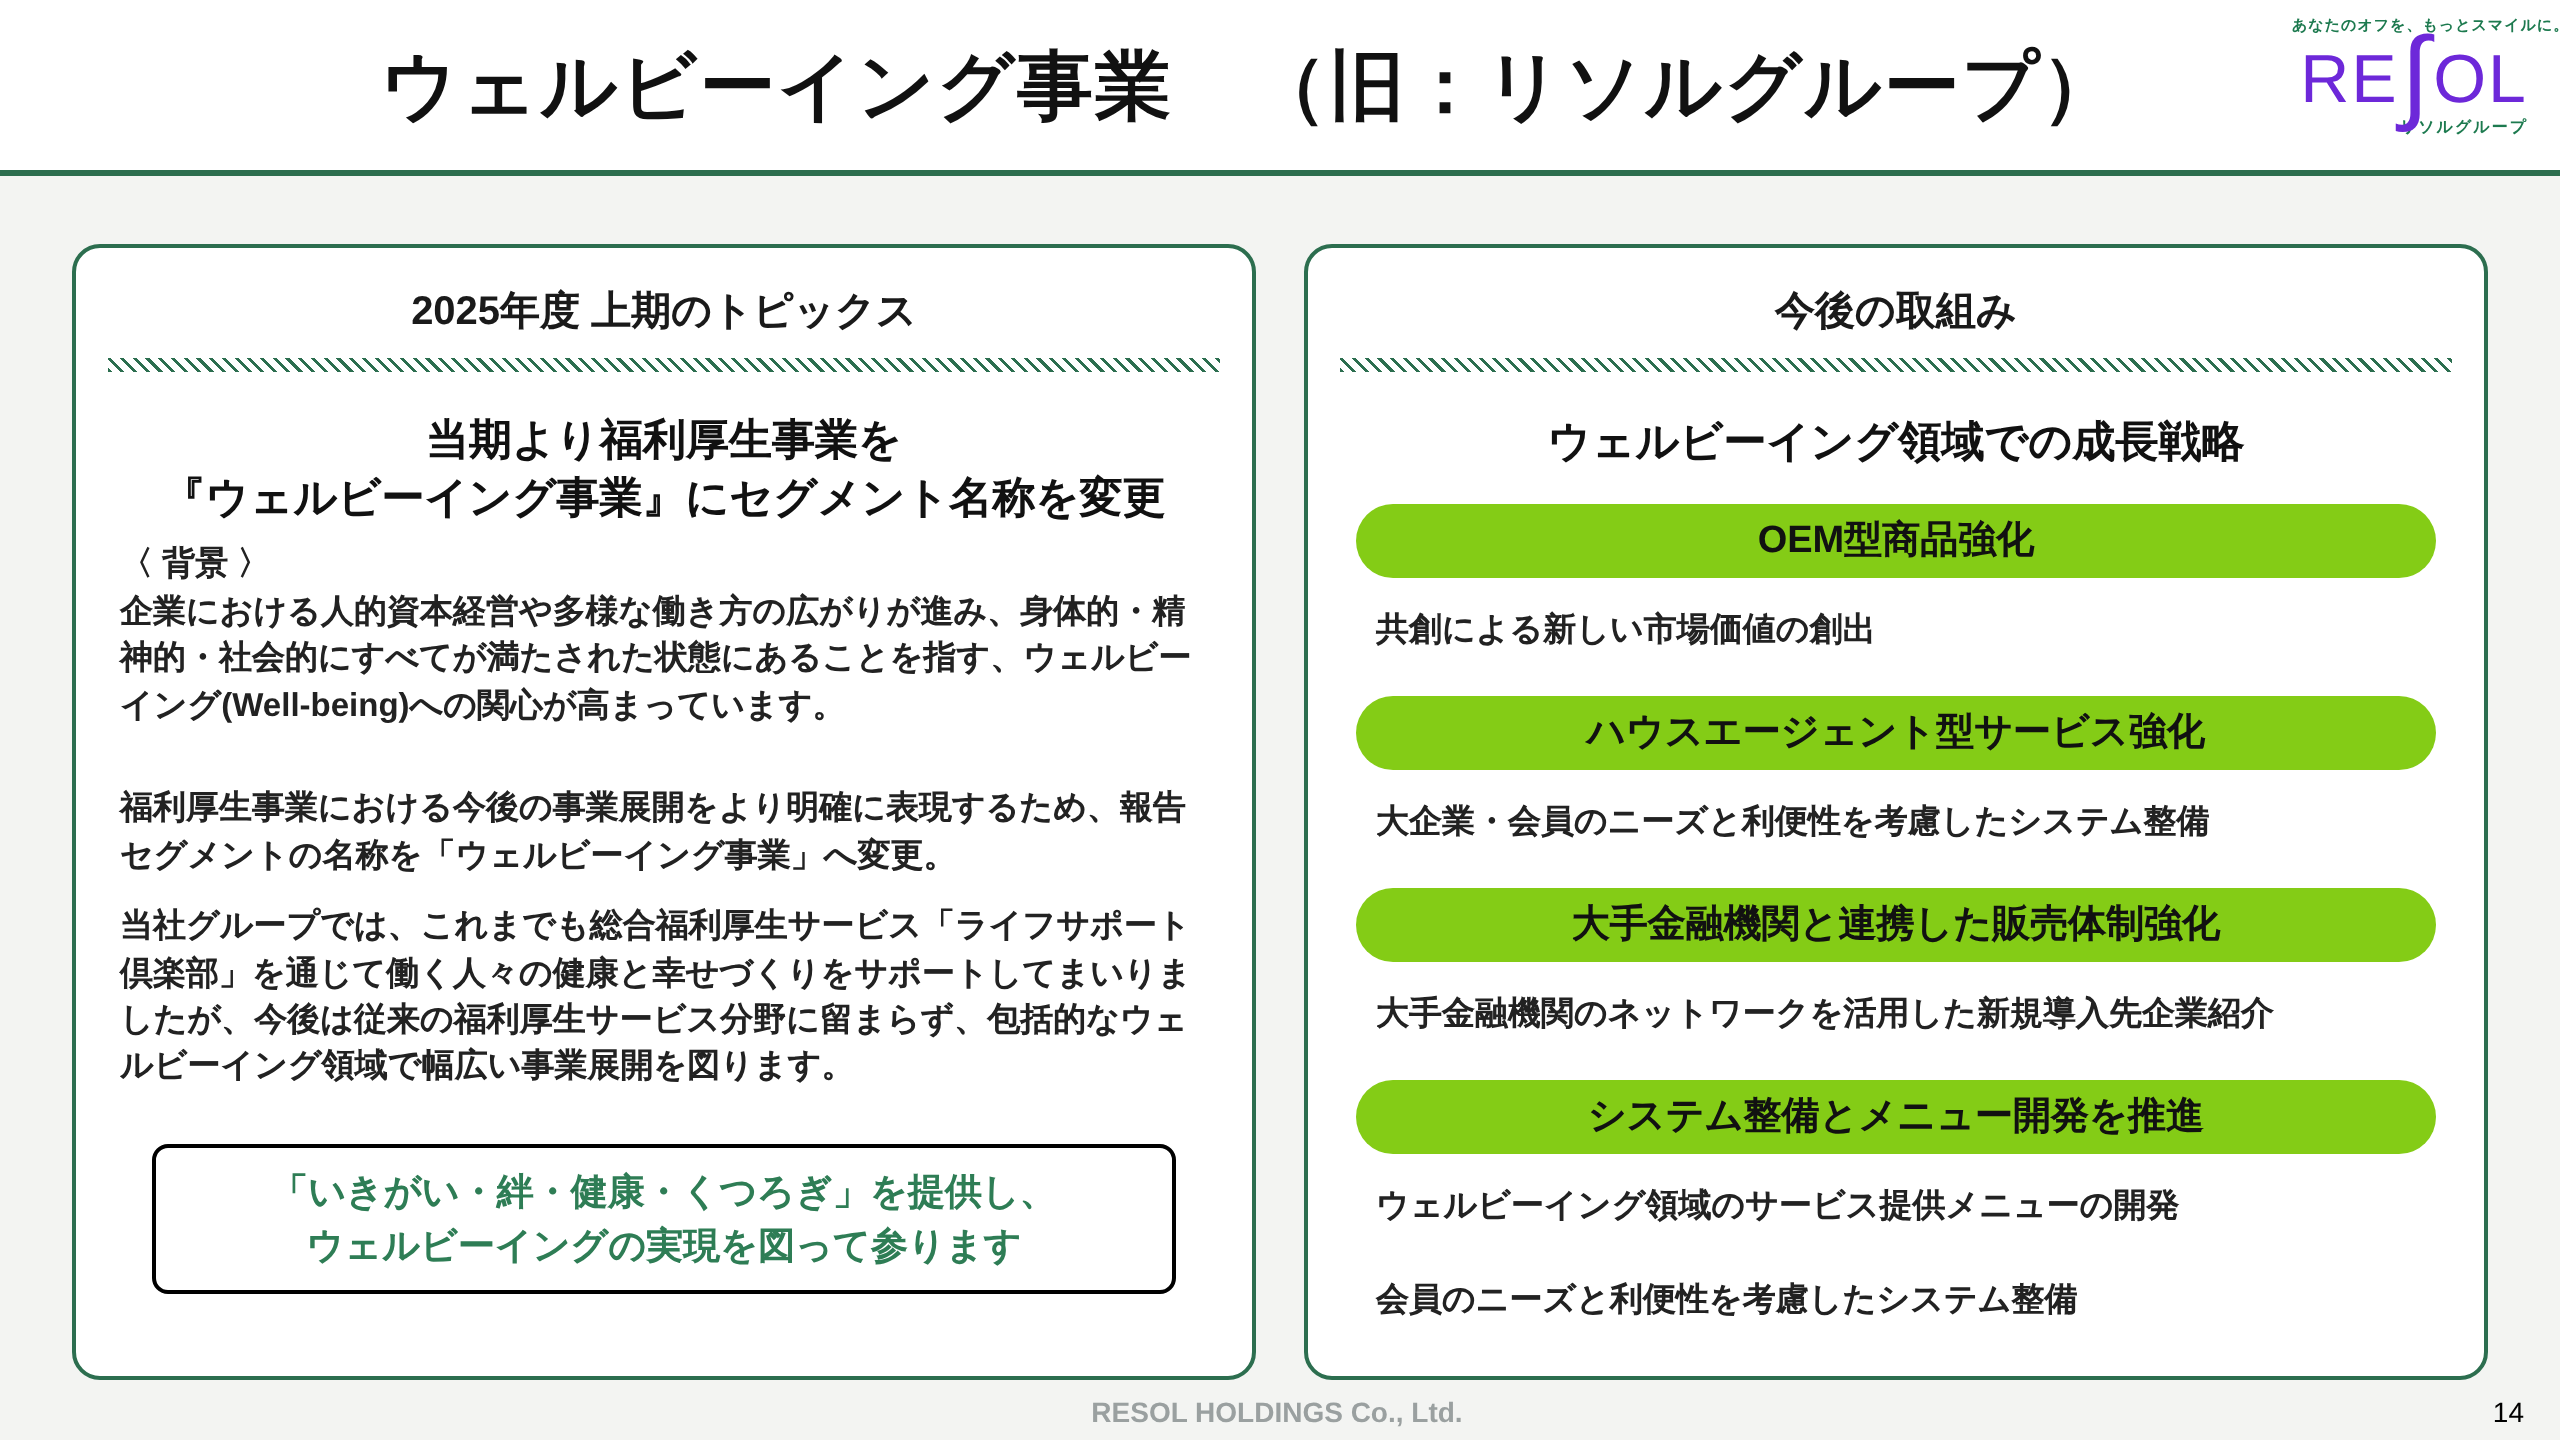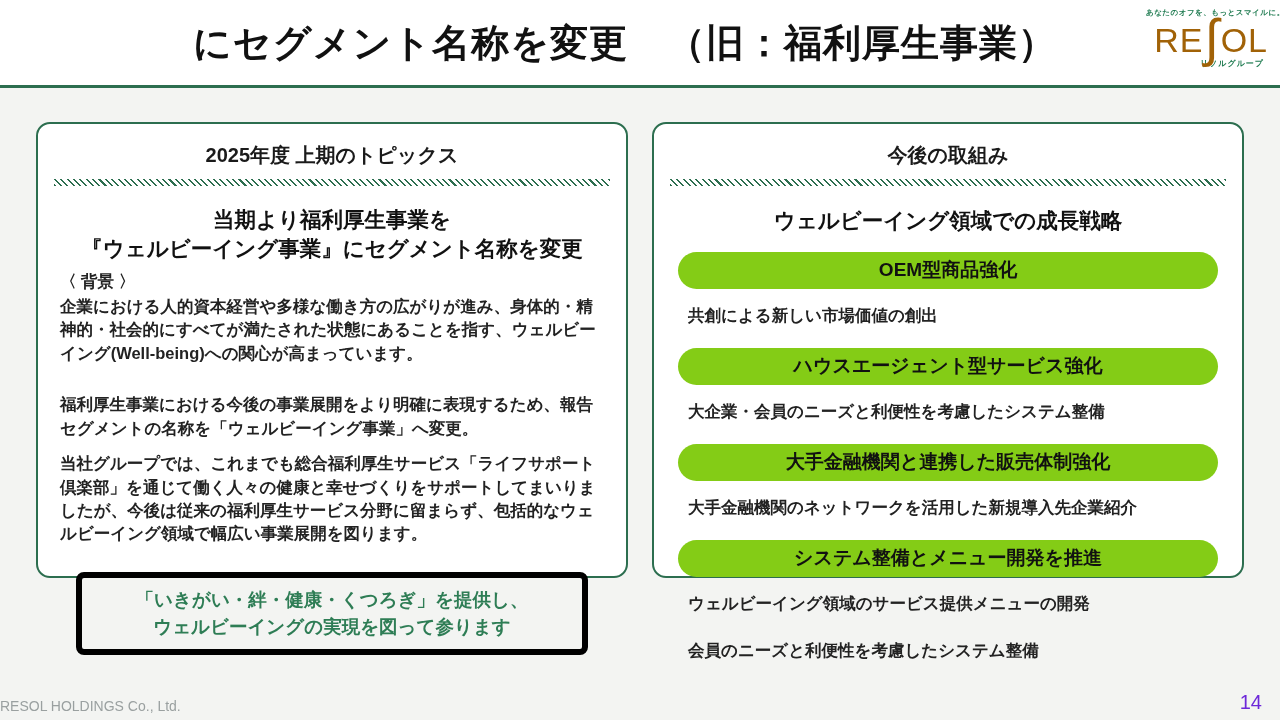--- a/index.html
+++ b/index.html
@@ -29,37 +29,37 @@
   }
   .logo{
     position:absolute;top:8px;right:12px;width:122px;
     text-align:center;color:#1d7a4f;
   }
   .logo-tagline{
     font-size:7.5px;letter-spacing:0.5px;color:#1d7a4f;
     white-space:nowrap;font-weight:bold;
   }
   .logo-word{
-    display:flex;align-items:center;justify-content:flex-end;
+    display:flex;align-items:center;justify-content:center;
     height:44px;line-height:1;
-    font-size:34px;font-weight:400;letter-spacing:1px;color:#a16207;
+    font-size:34px;font-weight:400;letter-spacing:1px;color:#6d28d9;
   }
   .logo-integral{
     font-size:52px;font-weight:400;
     position:relative;top:-2px;
     margin:0 1px;
   }
   .logo-sub{
     font-size:8px;font-weight:bold;color:#1d7a4f;
     text-align:right;padding-right:4px;margin-top:-4px;
     letter-spacing:1px;
   }
   
   .panel{
-    position:absolute;top:122px;width:592px;height:456px;
+    position:absolute;top:122px;width:592px;height:568px;
     background:#ffffff;
     border:2px solid #2c6e4f;border-radius:14px;
     box-sizing:border-box;
     padding:14px 14px 0 14px;
   }
   .panel-left{left:36px;}
   .panel-right{left:652px;}
   .panel-heading{
     text-align:center;
     font-size:20px;font-weight:bold;color:#1a1a1a;
@@ -87,21 +87,21 @@
   .body-para{
     margin:0 4px 0 8px;
     font-size:16.5px;font-weight:600;color:#222;
     line-height:1.42;
     text-align:left;
   }
   .body-para.p2{margin-top:28px;}
   .body-para.p3{margin-top:12px;}
   .highlight-box{
     margin:26px 24px 0 24px;
-    border:6px solid #000000;border-radius:8px;
+    border:2px solid #000000;border-radius:8px;
     padding:9px 6px;
     text-align:center;
     color:#2e7d55;font-size:18.5px;font-weight:bold;
     line-height:1.45;
   }
   
   .growth-subtitle{
     margin-top:20px;
     text-align:center;
     font-size:21.5px;font-weight:bold;color:#111;
@@ -120,35 +120,35 @@
   .pill-4{margin-top:21px;}
   .initiative-detail{
     margin:15px 4px 0 20px;
     font-size:16.5px;font-weight:600;color:#222;
     line-height:1.4;
   }
   .initiative-detail.gap-big{margin-top:24px;}
   
   .footer-company{
     position:absolute;bottom:6px;left:0;width:1277px;
-    text-align:left;
-    font-size:14px;color:#9aa0a0;
+    text-align:center;
+    font-size:14px;color:#9aa0a0;font-weight:bold;
   }
   .footer-page{
     position:absolute;bottom:6px;right:18px;
-    font-size:20px;color:#6d28d9;
+    font-size:14px;color:#000000;
   }
 </style>
 </head>
 <body>
 
 <div class="slide">
 
   <div class="header">
-    <div class="slide-title">にセグメント名称を変更　（旧：福利厚生事業）</div>
+    <div class="slide-title">ウェルビーイング事業　（旧：リソルグループ）</div>
     <div class="logo">
       <div class="logo-tagline">あなたのオフを、もっとスマイルに。</div>
       <div class="logo-word">
         <span>RE</span>
           <span class="logo-integral">∫</span>
           <span>OL</span>
       </div>
       <div class="logo-sub">リソルグループ</div>
     </div>
   </div>

